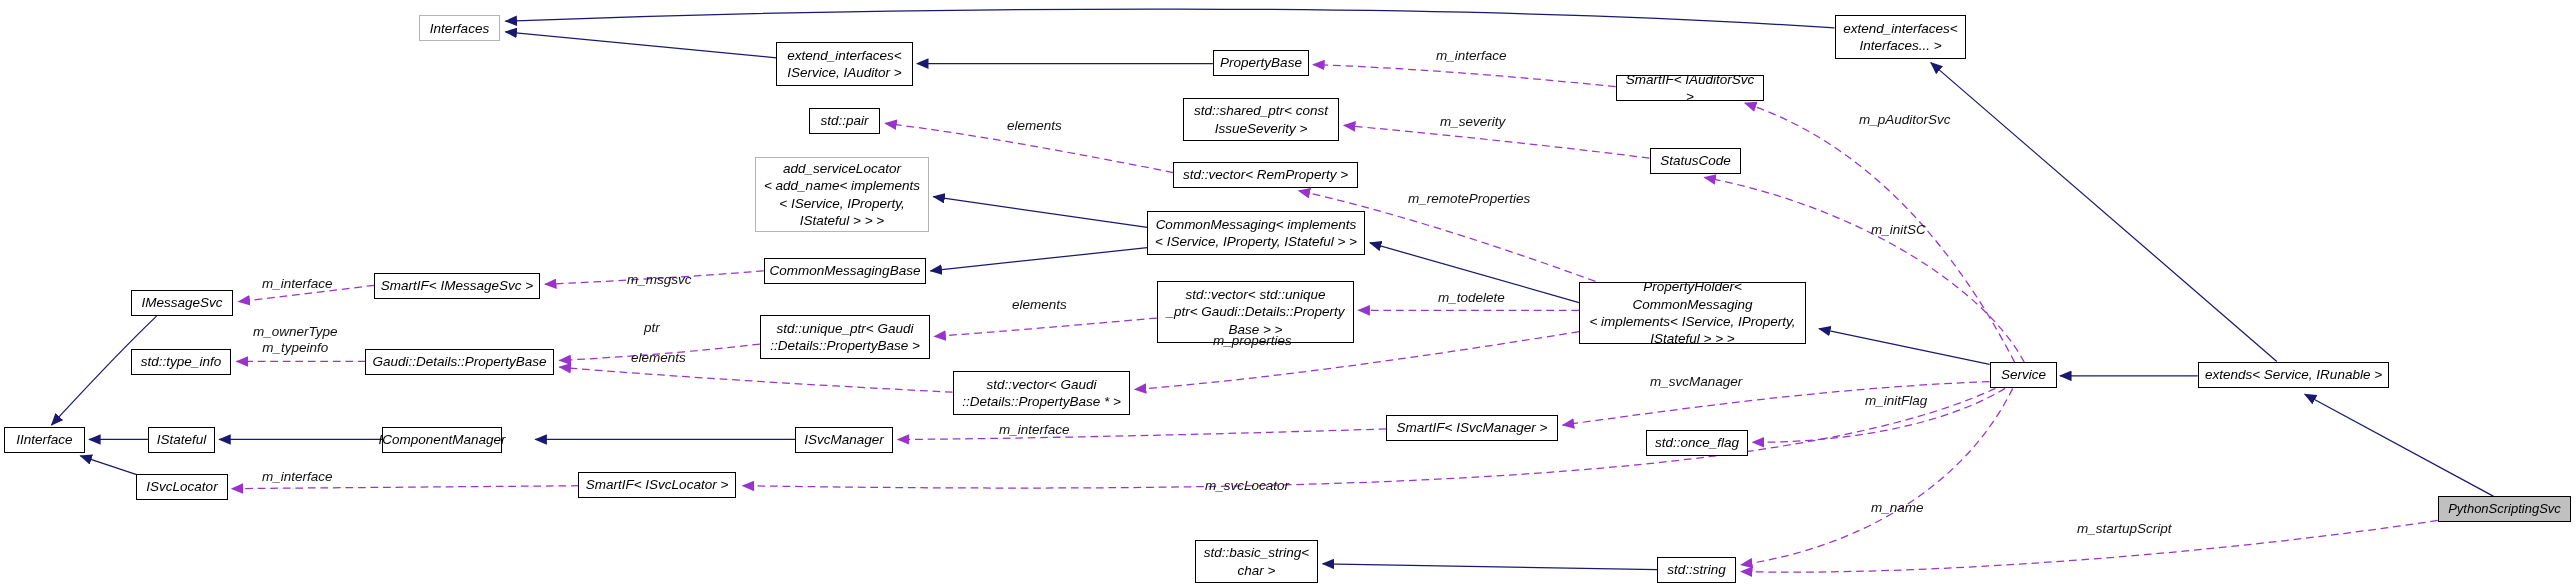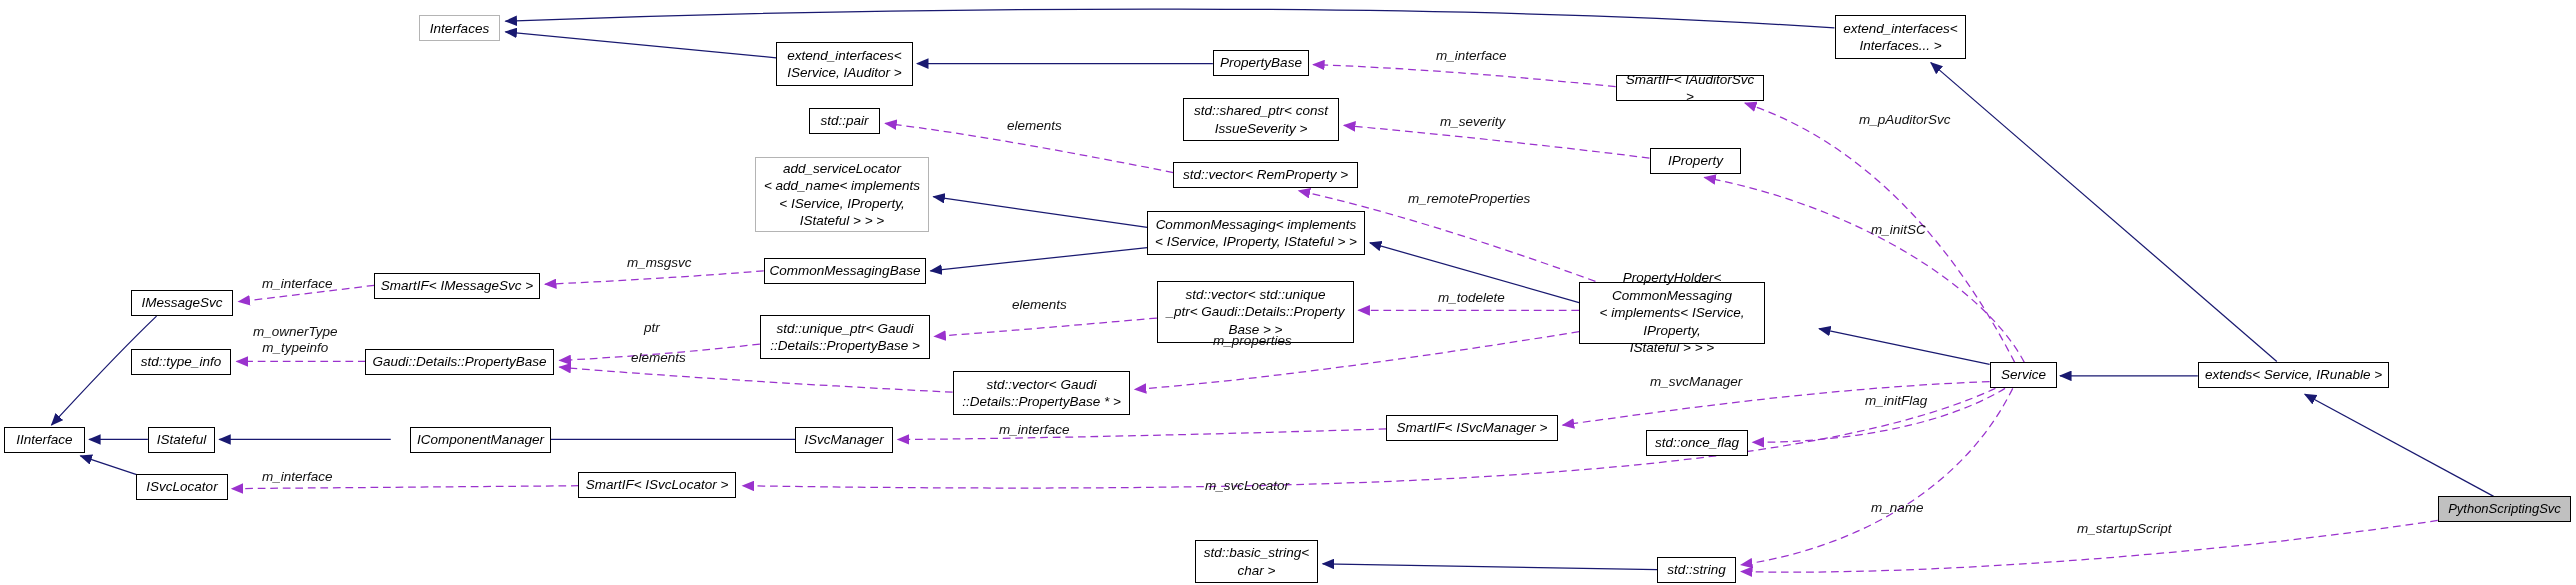--- a/index.html
+++ b/index.html
@@ -82,65 +82,65 @@
   <div class="node muted" style="left:419px;top:15.4px;width:81px;height:26px">Interfaces</div>
   <div class="node" style="left:776px;top:42px;width:137px;height:44px">extend_interfaces&lt;
 IService, IAuditor &gt;</div>
   <div class="node" style="left:1213px;top:50px;width:96px;height:26px">PropertyBase</div>
   <div class="node" style="left:1835px;top:15.4px;width:131px;height:44px">extend_interfaces&lt;
 Interfaces... &gt;</div>
   <div class="node" style="left:1616px;top:75px;width:148px;height:26px">SmartIF&lt; IAuditorSvc &gt;</div>
   <div class="node" style="left:809px;top:108px;width:71px;height:26px">std::pair</div>
   <div class="node" style="left:1183px;top:98px;width:156px;height:43px">std::shared_ptr&lt; const
 IssueSeverity &gt;</div>
-  <div class="node" style="left:1650px;top:148px;width:91px;height:26px">IProperty</div>
+  <div class="node" style="left:1650px;top:148px;width:91px;height:26px">StatusCode</div>
   <div class="node" style="left:1173px;top:162px;width:185px;height:26px">std::vector&lt; RemProperty &gt;</div>
   <div class="node muted" style="left:755px;top:157px;width:174px;height:75px">add_serviceLocator
 &lt; add_name&lt; implements
 &lt; IService, IProperty,
 IStateful &gt; &gt; &gt;</div>
   <div class="node" style="left:1147px;top:211px;width:218px;height:44px">CommonMessaging&lt; implements
 &lt; IService, IProperty, IStateful &gt; &gt;</div>
   <div class="node" style="left:764px;top:258px;width:162px;height:26px">CommonMessagingBase</div>
   <div class="node" style="left:374px;top:273px;width:166px;height:26px">SmartIF&lt; IMessageSvc &gt;</div>
   <div class="node" style="left:131px;top:290px;width:102px;height:26px">IMessageSvc</div>
   <div class="node" style="left:131px;top:349px;width:100px;height:26px">std::type_info</div>
   <div class="node" style="left:365px;top:349px;width:189px;height:26px">Gaudi::Details::PropertyBase</div>
   <div class="node" style="left:760px;top:315px;width:170px;height:44px">std::unique_ptr&lt; Gaudi
 ::Details::PropertyBase &gt;</div>
   <div class="node" style="left:1157px;top:281px;width:197px;height:62px">std::vector&lt; std::unique
 _ptr&lt; Gaudi::Details::Property
 Base &gt; &gt;</div>
-  <div class="node" style="left:1579px;top:282px;width:186px;height:62px">PropertyHolder&lt; CommonMessaging
+  <div class="node" style="left:1579px;top:282px;width:227px;height:62px">PropertyHolder&lt; CommonMessaging
 &lt; implements&lt; IService, IProperty,
 IStateful &gt; &gt; &gt;</div>
   <div class="node" style="left:953px;top:371px;width:177px;height:44px">std::vector&lt; Gaudi
 ::Details::PropertyBase * &gt;</div>
   <div class="node" style="left:1990px;top:362px;width:67px;height:26px">Service</div>
   <div class="node" style="left:2198px;top:362px;width:191px;height:26px">extends&lt; Service, IRunable &gt;</div>
   <div class="node" style="left:3.9px;top:427px;width:81px;height:26px">IInterface</div>
   <div class="node" style="left:148px;top:427px;width:67px;height:26px">IStateful</div>
-  <div class="node" style="left:410px;top:427px;width:141px;height:26px">IComponentManager</div>
+  <div class="node" style="left:382px;top:427px;width:120px;height:26px">IComponentManager</div>
   <div class="node" style="left:795px;top:427px;width:98px;height:26px">ISvcManager</div>
   <div class="node" style="left:1386px;top:415px;width:172px;height:26px">SmartIF&lt; ISvcManager &gt;</div>
   <div class="node" style="left:1646px;top:430px;width:102px;height:26px">std::once_flag</div>
   <div class="node" style="left:136px;top:474px;width:92px;height:26px">ISvcLocator</div>
   <div class="node" style="left:578px;top:472px;width:158px;height:26px">SmartIF&lt; ISvcLocator &gt;</div>
   <div class="node target" style="left:2438px;top:496px;width:133px;height:26px">PythonScriptingSvc</div>
   <div class="node" style="left:1195px;top:540px;width:123px;height:43px">std::basic_string&lt;
 char &gt;</div>
   <div class="node" style="left:1657px;top:557px;width:79px;height:26px">std::string</div>
 
   <div class="elabel" style="left:1436px;top:48px">m_interface</div>
   <div class="elabel" style="left:1859px;top:112px">m_pAuditorSvc</div>
   <div class="elabel" style="left:1440px;top:114px">m_severity</div>
   <div class="elabel" style="left:1871px;top:222px">m_initSC</div>
   <div class="elabel" style="left:1007px;top:118px">elements</div>
   <div class="elabel" style="left:1408px;top:191px">m_remoteProperties</div>
-  <div class="elabel" style="left:627px;top:255px">m_msgsvc</div>
+  <div class="elabel" style="left:627px;top:272px">m_msgsvc</div>
   <div class="elabel" style="left:262px;top:276px">m_interface</div>
   <div class="elabel" style="left:253px;top:324px">m_ownerType
 m_typeinfo</div>
   <div class="elabel" style="left:644px;top:320px">ptr</div>
   <div class="elabel" style="left:1012px;top:297px">elements</div>
   <div class="elabel" style="left:1438px;top:290px">m_todelete</div>
   <div class="elabel" style="left:631px;top:350px">elements</div>
   <div class="elabel" style="left:1213px;top:333px">m_properties</div>
   <div class="elabel" style="left:1650px;top:374px">m_svcManager</div>
   <div class="elabel" style="left:999px;top:422px">m_interface</div>

